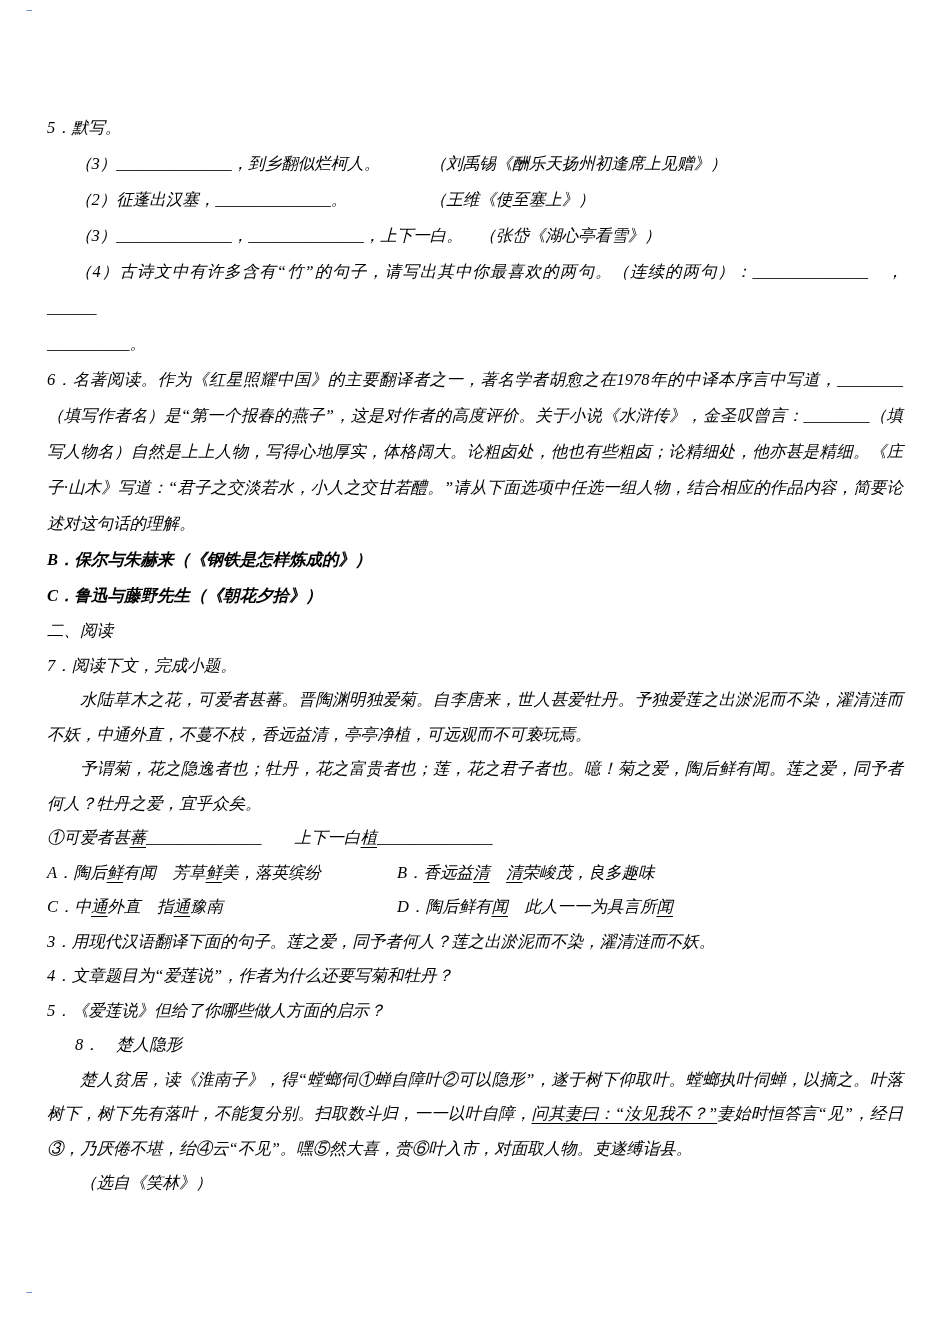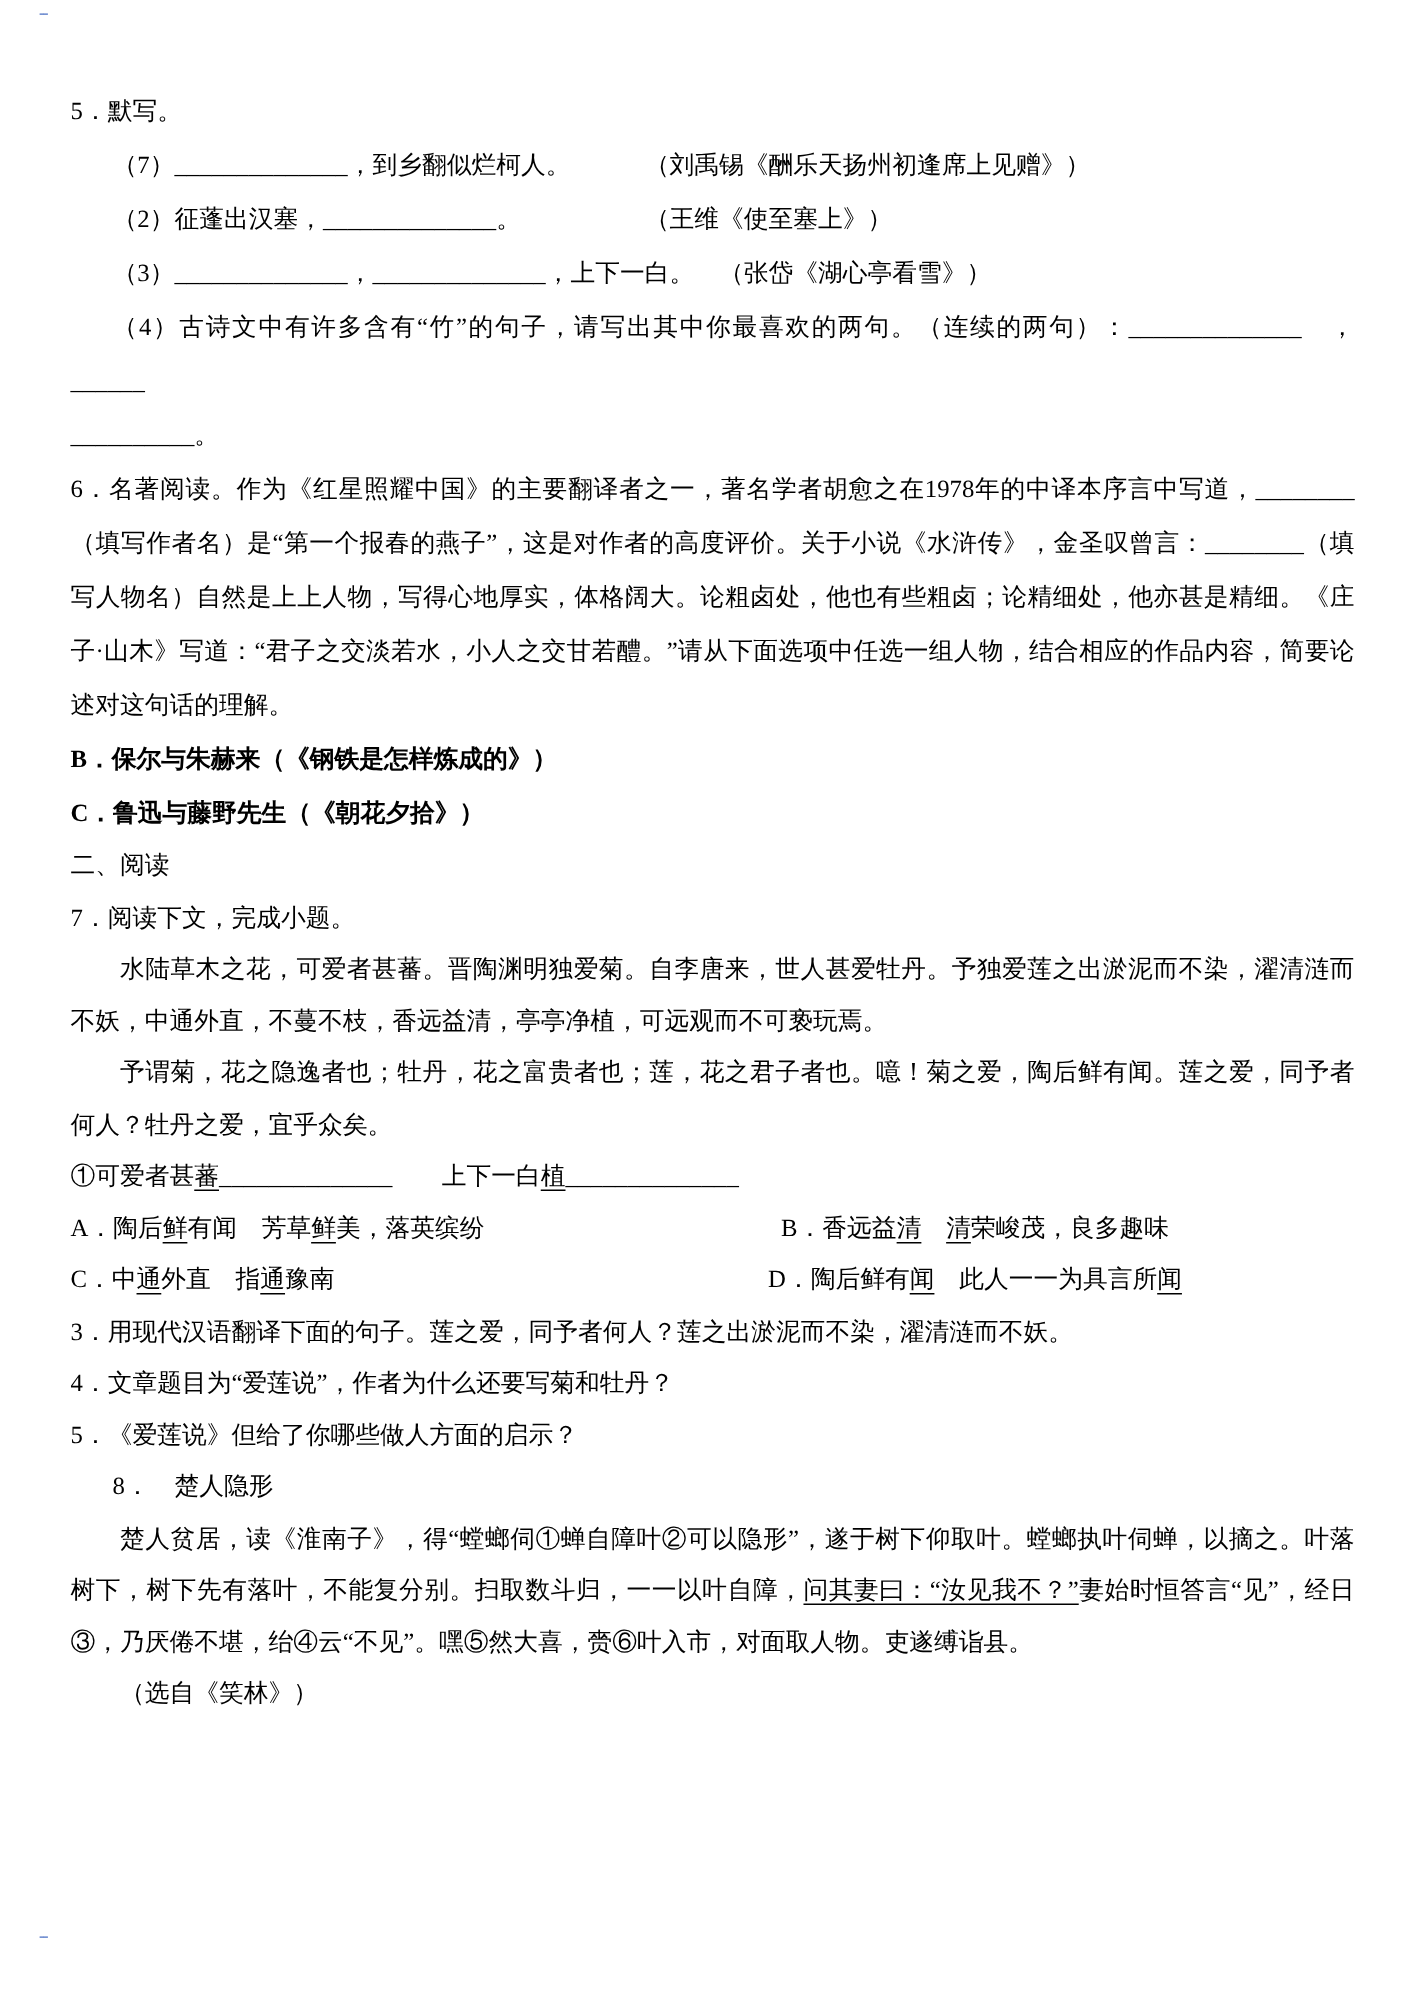--- a/index.html
+++ b/index.html
@@ -7,52 +7,52 @@
     width: 950px;
     height: 1344px;
     background: #ffffff;
     color: #000000;
     font-family: "Liberation Serif", "DejaVu Serif", serif;
     font-size: 16.5px;
     position: relative;
     overflow: hidden;
   }
   p, div, section { margin: 0; padding: 0; }
-  .page { padding: 56px 47px 0 47px; }
+  .page { padding: 110px 47px 0 47px; font-style: italic; }
   .line { line-height: 36px; }
   .reading .line { line-height: 34.5px; }
   .just { text-align: justify; }
   .ind-item { text-indent: 28px; }
   .indent2 { text-indent: 2em; }
   .bold { font-weight: bold; }
   .u { text-decoration: underline; text-underline-offset: 4px; }
   .optrow { display: flex; }
   .optrow .cell-left { flex: 0 0 350px; }
-  .optrow .cell-right { flex: 1; text-align: center; }
+  .optrow .cell-right { flex: 1; }
   .corner-mark {
     position: absolute;
     left: 26px;
     color: #4a6fc3;
     font-size: 11px;
     line-height: 10px;
     letter-spacing: -1px;
   }
   .corner-top { top: 4px; }
   .corner-bottom { top: 1286px; }
 </style>
 </head>
 <body>
 
 <div class="corner-mark corner-top">‐‐</div>
 
 <div class="page">
 
   <section class="top-zone">
     <p class="line">5．默写。</p>
-    <p class="line just ind-item">（7）______________，到乡翻似烂柯人。　　　（刘禹锡《酬乐天扬州初逢席上见赠》）</p>
+    <p class="line just ind-item">（3）______________，到乡翻似烂柯人。　　　（刘禹锡《酬乐天扬州初逢席上见赠》）</p>
     <p class="line just ind-item">（2）征蓬出汉塞，______________。　　　　　（王维《使至塞上》）</p>
     <p class="line just ind-item">（3）______________，______________，上下一白。　（张岱《湖心亭看雪》）</p>
     <p class="line just ind-item">（4）古诗文中有许多含有“竹”的句子，请写出其中你最喜欢的两句。（连续的两句）：______________　，　______</p>
     <p class="line">__________。</p>
 
     <p class="line just">6．名著阅读。作为《红星照耀中国》的主要翻译者之一，著名学者胡愈之在1978年的中译本序言中写道，________（填写作者名）是“第一个报春的燕子”，这是对作者的高度评价。关于小说《水浒传》，金圣叹曾言：________（填写人物名）自然是上上人物，写得心地厚实，体格阔大。论粗卤处，他也有些粗卤；论精细处，他亦甚是精细。《庄子·山木》写道：“君子之交淡若水，小人之交甘若醴。”请从下面选项中任选一组人物，结合相应的作品内容，简要论述对这句话的理解。</p>
     <p class="line bold">B．保尔与朱赫来（《钢铁是怎样炼成的》）</p>
     <p class="line bold">C．鲁迅与藤野先生（《朝花夕拾》）</p>
   </section>
 

